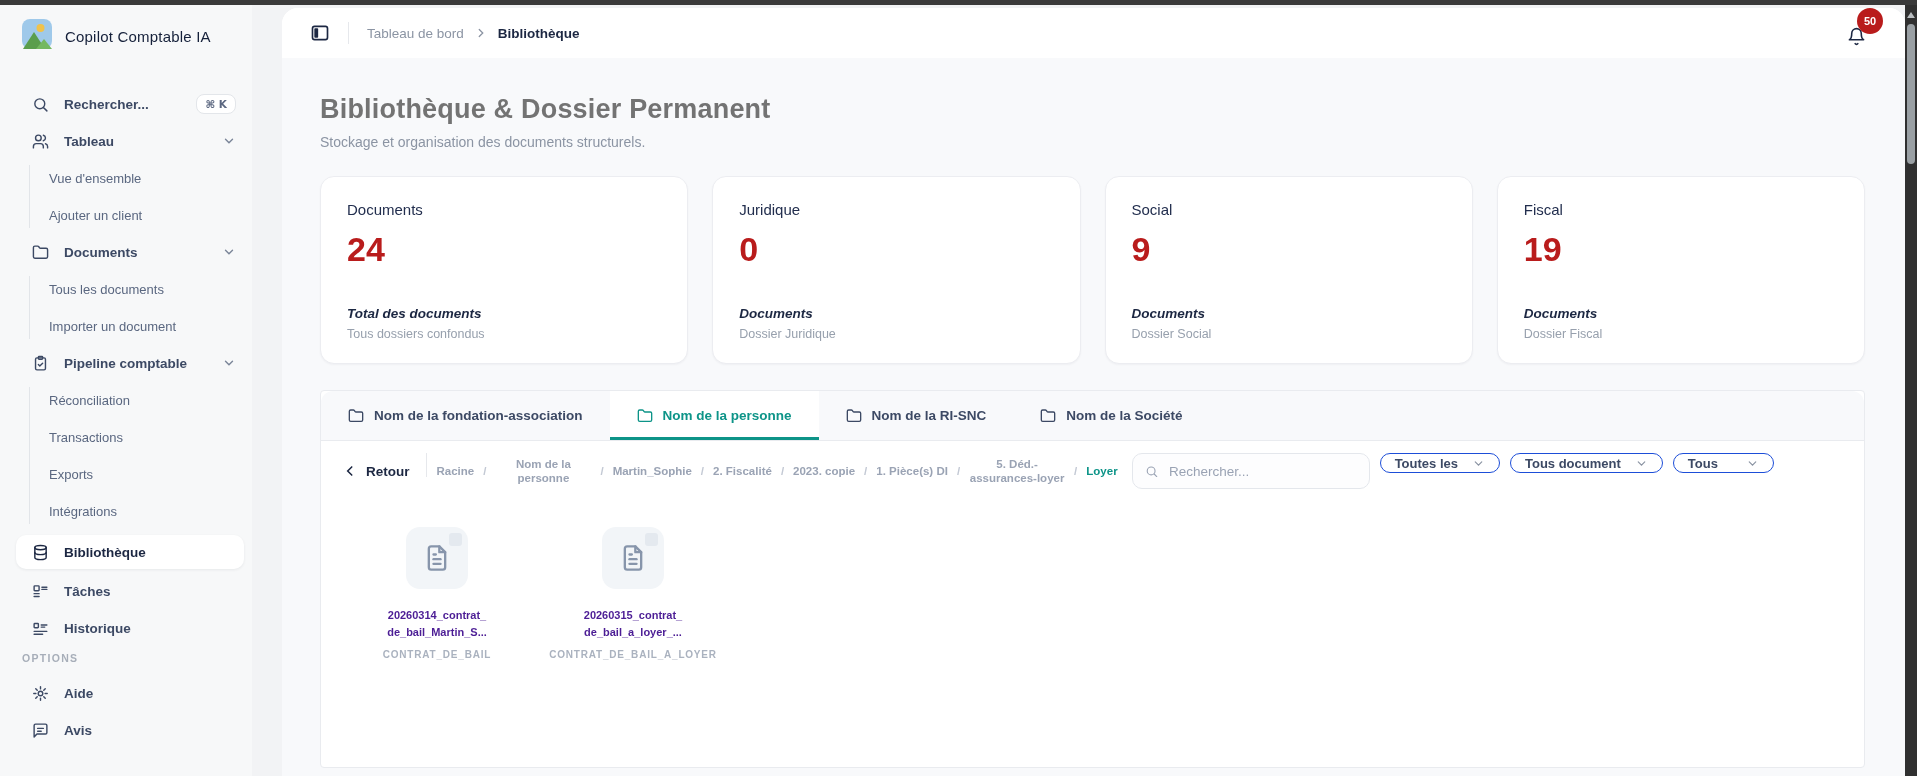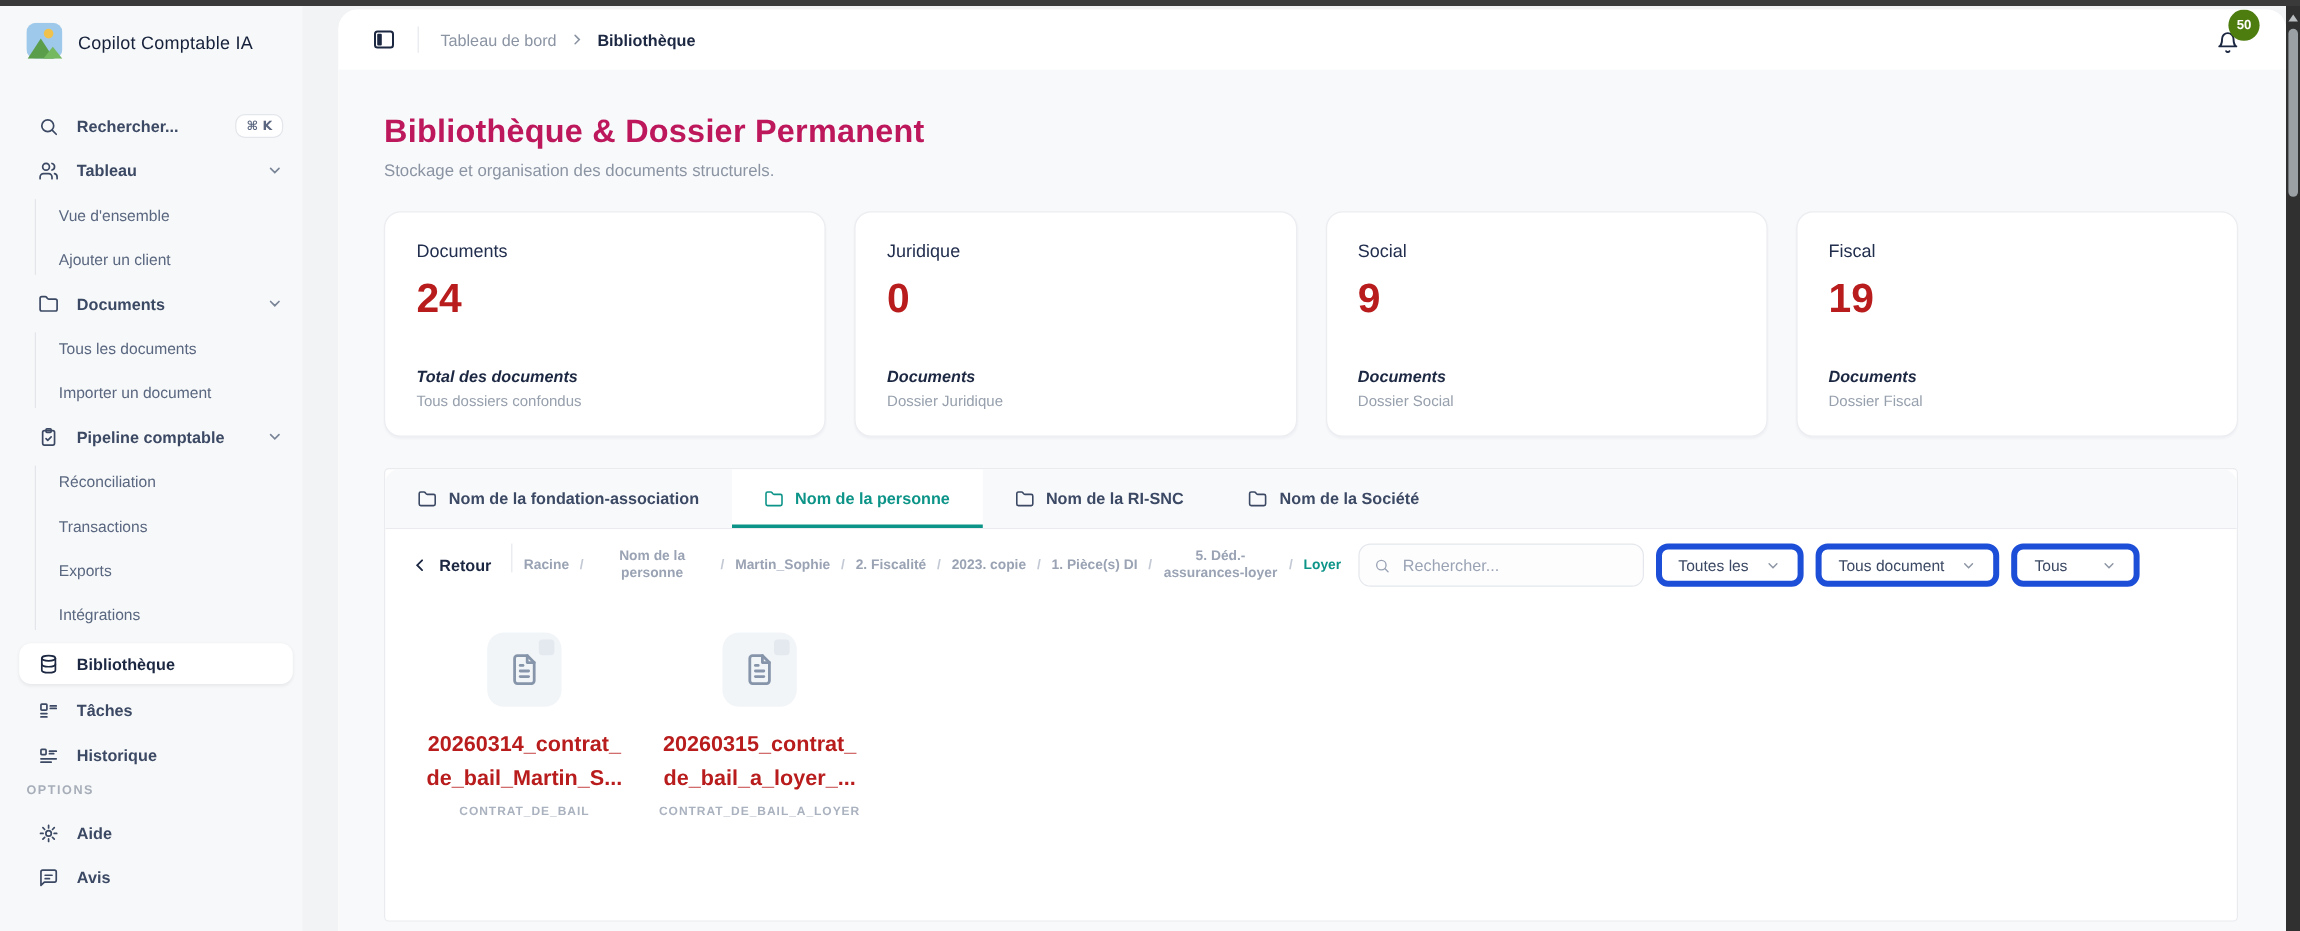--- a/index.html
+++ b/index.html
@@ -40,25 +40,25 @@
   .main { position:absolute; left:282px; top:8px; right:12px; bottom:0; background:#fff;
           border-radius:16px 16px 0 0; overflow:hidden; display:flex; flex-direction:column; }
   .topbar { height:50px; flex:0 0 auto; display:flex; align-items:center; padding:0 30px 0 28px; background:#fff; }
   .tb-divider { width:1px; height:22px; background:#e6e8ec; margin:0 18px; }
   .crumb-parent { font-size:13.5px; color:#8b94a3; cursor:pointer; }
   .crumb-sep { display:flex; margin:0 10px; }
   .crumb-current { font-size:13.5px; color:#1c2742; font-weight:600; }
   .notif { position:relative; margin-left:auto; width:30px; height:34px; cursor:pointer; }
   .notif .bell { position:absolute; left:2px; bottom:0; }
   .badge { position:absolute; top:-8px; right:-8px; min-width:26px; height:26px; border-radius:50%;
-           background:#4d7c0f; color:#fff; font-size:11px; font-weight:700;
+           background:#b91c1c; color:#fff; font-size:11px; font-weight:700;
            display:flex; align-items:center; justify-content:center; }
 
   .content { flex:1; background:#f8f9fb; padding:20px 40px 0 38px; overflow:hidden; }
-  h1.page-title { font-size:27px; font-weight:800; color:#be185d; margin:16px 0 9px; letter-spacing:.2px; }
+  h1.page-title { font-size:27px; font-weight:800; color:#737373; margin:16px 0 9px; letter-spacing:.2px; }
   .subtitle { font-size:14px; color:#8b94a3; margin:0 0 26px; }
 
   .stats { display:flex; gap:24px; margin-bottom:26px; }
   .card { flex:1; background:#fff; border:1px solid #ecedf1; border-radius:14px; padding:24px 26px 22px;
           height:188px; box-shadow:0 1px 2px rgba(16,24,40,.04); display:flex; flex-direction:column; }
   .card-title { font-size:15px; color:#222e4e; margin-bottom:12px; }
   .card-value { font-size:34px; font-weight:800; color:#b91c1c; }
   .card-bottom { margin-top:auto; }
   .card-label { font-size:13.5px; font-weight:700; color:#1c2742; margin-bottom:6px;font-style:italic; }
   .card-sub { font-size:12.5px; color:#97a0ad; }
@@ -76,30 +76,30 @@
   .t-divider { width:1px; height:24px; background:#e6e8ec; margin:0 4px; }
   .path { display:flex; align-items:center; gap:9px; color:#9aa3b4; font-weight:700; font-size:11.5px; }
   .seg { text-align:center; line-height:1.25; max-width:96px; cursor:pointer; }
   .sep { color:#c3c9d4; font-weight:600; }
   .seg.current { color:#0d9488; max-width:none; }
   .searchbox { display:flex; align-items:center; gap:9px; border:1px solid #e4e7ec; border-radius:10px;
                height:36px; padding:0 12px; width:238px; background:#fdfdfe; margin-left:8px; }
   .searchbox input { border:none; outline:none; font-size:13.5px; color:#33415c; width:100%;
                      background:transparent; font-family:"Liberation Sans", sans-serif; }
   .searchbox input::placeholder { color:#9aa3b4; }
-  .filter { display:flex; align-items:center; gap:14px; border:5px solid #1d4ed8; border-radius:10px;
-            height:36px; padding:0 14px; font-size:13px; color:#3c4964; background:#fff; cursor:pointer;
-            margin-left:4px; white-space:nowrap; }
+  .filter { display:flex; align-items:center; gap:14px; border:1px solid #1d4ed8; border-radius:10px;
+            height:20px; padding:0 14px; font-size:13px; color:#3c4964; background:#fff; cursor:pointer;
+            margin-left:4px; white-space:nowrap;font-weight:bold; }
 
   .files { display:flex; gap:44px; padding:28px 0 0 40px; }
   .file { width:152px; display:flex; flex-direction:column; align-items:center; cursor:pointer; }
   .tile { width:62px; height:62px; background:#f2f5f8; border-radius:14px; position:relative;
           display:flex; align-items:center; justify-content:center; margin-bottom:18px; }
   .tile-corner { position:absolute; top:6px; right:6px; width:13px; height:13px; background:#e4e9ef; border-radius:3px; }
-  .fname { font-size:18px; font-weight:700; color:#b91c1c; text-align:center; line-height:1.55; }
+  .fname { font-size:11px; font-weight:700; color:#4c1d95; text-align:center; line-height:1.55; }
   .ftag { margin-top:8px; font-size:10px; letter-spacing:.8px; color:#aab2bf; font-weight:600; }
 </style>
 </head>
 <body>
 
 <div class="viewport">
   <div class="chrome-top"></div>
 
   <aside class="sidebar">
     <div class="logo-row">

